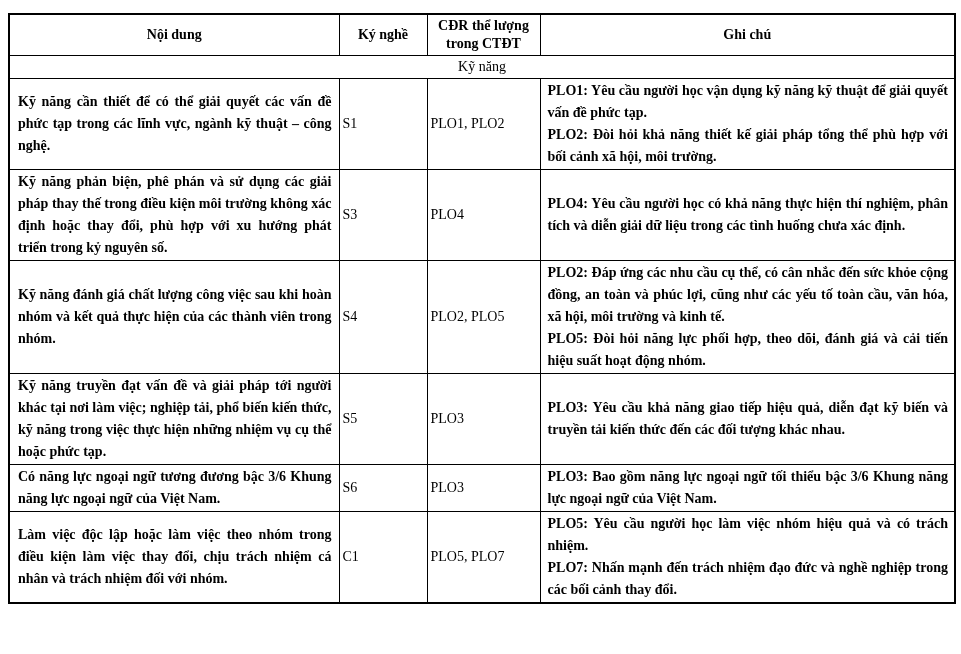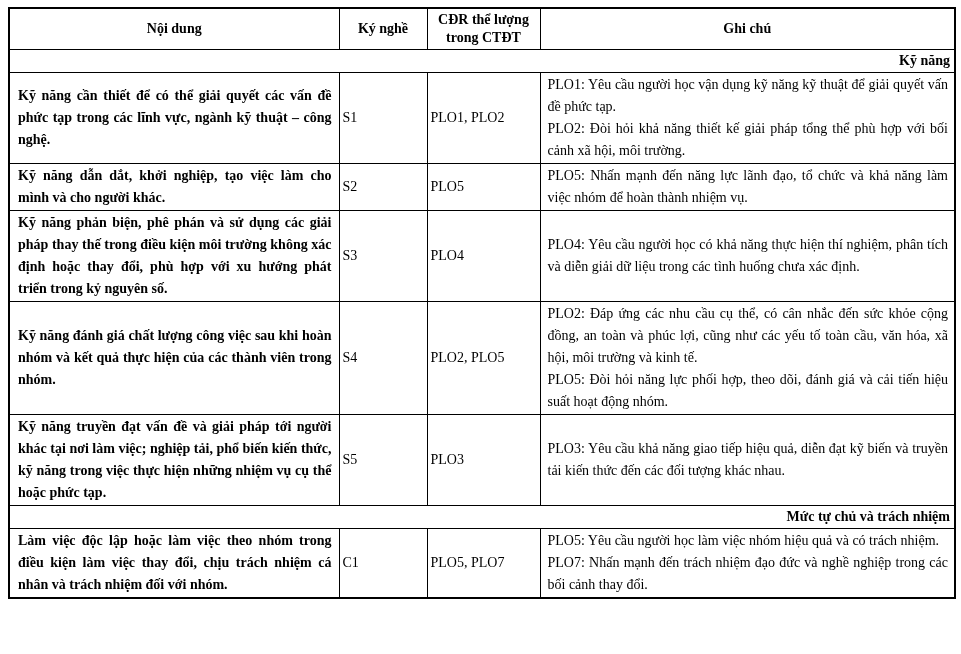--- a/index.html
+++ b/index.html
@@ -9,21 +9,21 @@
     width: 961px;
   }
   body {
     font-family: "Liberation Serif", "DejaVu Serif", serif;
     color: #000000;
   }
   .doc-wrap {
     width: 961px;
     height: 654px;
     box-sizing: border-box;
-    padding: 7px 8px 4px 8px;
+    padding: 13px 8px 4px 8px;
     background: #ffffff;
     overflow: hidden;
   }
   table.outcomes {
     width: 946px;
     border-collapse: collapse;
     table-layout: fixed;
     border: 2px solid #000000;
   }
   table.outcomes th,
@@ -40,22 +40,22 @@
   col.c-ghichu  { width: 415px; }
 
   thead th {
     font-weight: bold;
     text-align: center;
     line-height: 18px;
     padding: 2px 4px;
     height: 40px;
   }
   tr.section-row td {
-    font-weight: bold;
-    text-align: right;
+    font-weight: normal;
+    text-align: center;
     line-height: 22px;
     padding: 0 4px;
     height: 23px;
   }
   td.cell-noidung {
     text-align: justify;
     line-height: 22px;
     padding: 1px 7px 1px 8px;
     font-weight: bold;
   }
@@ -65,20 +65,21 @@
     line-height: 22px;
     padding: 1px 3px;
   }
   td.cell-ghichu {
     text-align: justify;
     line-height: 22px;
     padding: 1px 6px 1px 7px;
   }
   td.cell-ghichu div {
     text-align: justify;
+    font-weight: bold;
   }
 </style>
 </head>
 <body>
 
 <div class="doc-wrap">
   <table class="outcomes">
     <colgroup>
       <col class="c-noidung">
       <col class="c-kyhieu">
@@ -100,28 +101,20 @@
         <tr>
           <td class="cell-noidung">Kỹ năng cần thiết để có thể giải quyết các vấn đề phức tạp trong các lĩnh vực, ngành kỹ thuật – công nghệ.</td>
           <td class="cell-kyhieu">S1</td>
           <td class="cell-cdr">PLO1, PLO2</td>
           <td class="cell-ghichu">
             <div>PLO1: Yêu cầu người học vận dụng kỹ năng kỹ thuật để giải quyết vấn đề phức tạp.</div>
             <div>PLO2: Đòi hỏi khả năng thiết kế giải pháp tổng thể phù hợp với bối cảnh xã hội, môi trường.</div>
           </td>
         </tr>
         <tr>
-          <td class="cell-noidung">Kỹ năng dẫn dắt, khởi nghiệp, tạo việc làm cho mình và cho người khác.</td>
-          <td class="cell-kyhieu">S2</td>
-          <td class="cell-cdr">PLO5</td>
-          <td class="cell-ghichu">
-            <div>PLO5: Nhấn mạnh đến năng lực lãnh đạo, tổ chức và khả năng làm việc nhóm để hoàn thành nhiệm vụ.</div>
-          </td>
-        </tr>
-        <tr>
           <td class="cell-noidung">Kỹ năng phản biện, phê phán và sử dụng các giải pháp thay thế trong điều kiện môi trường không xác định hoặc thay đổi, phù hợp với xu hướng phát triển trong kỷ nguyên số.</td>
           <td class="cell-kyhieu">S3</td>
           <td class="cell-cdr">PLO4</td>
           <td class="cell-ghichu">
             <div>PLO4: Yêu cầu người học có khả năng thực hiện thí nghiệm, phân tích và diễn giải dữ liệu trong các tình huống chưa xác định.</div>
           </td>
         </tr>
         <tr>
           <td class="cell-noidung">Kỹ năng đánh giá chất lượng công việc sau khi hoàn nhóm và kết quả thực hiện của các thành viên trong nhóm.</td>
           <td class="cell-kyhieu">S4</td>
@@ -132,22 +125,27 @@
           </td>
         </tr>
         <tr>
           <td class="cell-noidung">Kỹ năng truyền đạt vấn đề và giải pháp tới người khác tại nơi làm việc; nghiệp tải, phổ biến kiến thức, kỹ năng trong việc thực hiện những nhiệm vụ cụ thể hoặc phức tạp.</td>
           <td class="cell-kyhieu">S5</td>
           <td class="cell-cdr">PLO3</td>
           <td class="cell-ghichu">
             <div>PLO3: Yêu cầu khả năng giao tiếp hiệu quả, diễn đạt kỹ biến và truyền tải kiến thức đến các đối tượng khác nhau.</div>
           </td>
         </tr>
-        <tr class="section-row">
-          <td colspan="4">Mức tự chủ và trách nhiệm</td>
+        <tr>
+          <td class="cell-noidung">Có năng lực ngoại ngữ tương đương bậc 3/6 Khung năng lực ngoại ngữ của Việt Nam.</td>
+          <td class="cell-kyhieu">S6</td>
+          <td class="cell-cdr">PLO3</td>
+          <td class="cell-ghichu">
+            <div>PLO3: Bao gồm năng lực ngoại ngữ tối thiểu bậc 3/6 Khung năng lực ngoại ngữ của Việt Nam.</div>
+          </td>
         </tr>
         <tr>
           <td class="cell-noidung">Làm việc độc lập hoặc làm việc theo nhóm trong điều kiện làm việc thay đổi, chịu trách nhiệm cá nhân và trách nhiệm đối với nhóm.</td>
           <td class="cell-kyhieu">C1</td>
           <td class="cell-cdr">PLO5, PLO7</td>
           <td class="cell-ghichu">
             <div>PLO5: Yêu cầu người học làm việc nhóm hiệu quả và có trách nhiệm.</div>
             <div>PLO7: Nhấn mạnh đến trách nhiệm đạo đức và nghề nghiệp trong các bối cảnh thay đổi.</div>
           </td>
         </tr>

